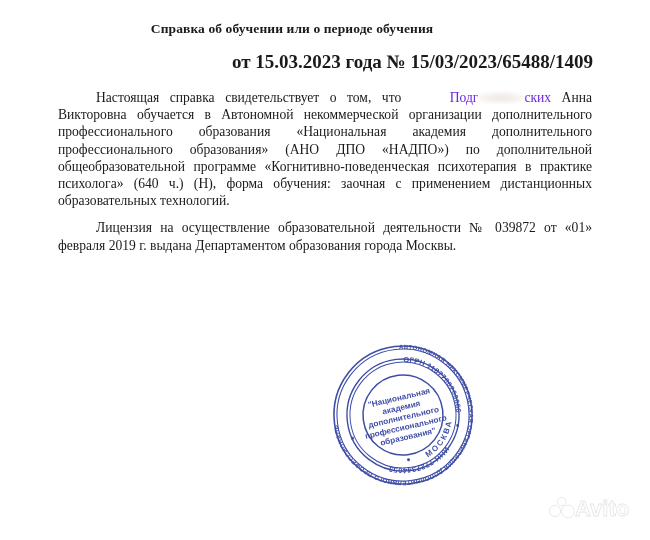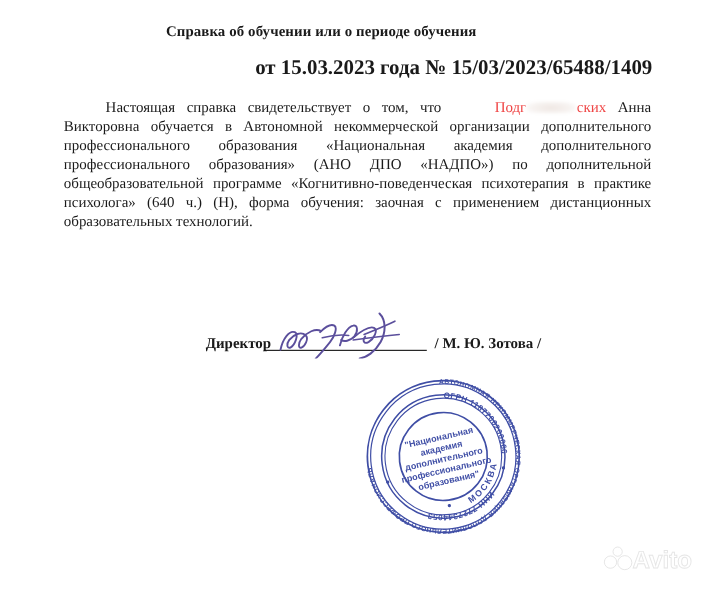--- a/index.html
+++ b/index.html
@@ -64,21 +64,21 @@
     font-size: 13.6px;
     line-height: 17.2px;
     text-indent: 38px;
     text-align: left;
   }
   
 
   .redacted {
     display: inline-block;
     position: relative;
-    color: #ef4444;
+    color: #6d28d9;
   }
   .redact-blur {
     display: inline-block;
     width: 46px;
     height: 11px;
     vertical-align: -1px;
     background: radial-gradient(ellipse at 50% 55%, #efe7e3 0%, #f7f3f1 55%, #ffffff 85%);
     border-radius: 6px;
     filter: blur(1.6px);
   }
@@ -148,43 +148,25 @@
 <div id="page">
 
   <div class="doc-title">Справка об обучении или о периоде обучения</div>
 
   <div class="doc-meta">от 15.03.2023 года  № 15/03/2023/65488/1409</div>
 
   <div class="body-block">
 
     <p class="para"><span>Настоящая справка свидетельствует о том, что </span><span class="redacted"><span>Подг</span><span class="redact-blur"></span><span>ских</span></span><span> Анна Викторовна</span> <span>обучается в Автономной некоммерческой организации дополнительного профессионального образования «Национальная академия дополнительного профессионального образования» (АНО ДПО «НАДПО») по дополнительной общеобразовательной программе «Когнитивно-поведенческая психотерапия в практике психолога» (640 ч.) (Н), форма обучения: заочная с применением дистанционных образовательных технологий.</span></p>
 
+    <p class="para spaced">Лицензия на осуществление образовательной деятельности № 039872 от «01» февраля 2019 г. выдана Департаментом образования города Москвы.</p>
 
 
   </div>
 
-  <div class="sig-row">
-    <span class="sig-label">Директор</span>
-    <span class="sig-rule"></span>
-
-    <svg class="sig-ink" viewBox="0 0 150 44">
-      <g fill="none" stroke="#5b4f9c" stroke-linecap="round" stroke-linejoin="round">
-        <path d="M8 36 C10 26, 16 18, 21 20 C25 22, 21 32, 17 34 C14 35, 13 31, 16 27 C20 22, 27 19, 31 23 C34 26, 30 33, 27 34 C24 35, 24 30, 27 26 C32 20, 40 16, 45 19" stroke-width="1.7"></path>
-        <path d="M44 20 C48 16, 53 12, 57 14 C60 16, 57 24, 53 29 C49 34, 44 40, 40 44" stroke-width="1.7"></path>
-        <path d="M46 25 C54 23, 63 22, 70 23" stroke-width="1.5"></path>
-        <path d="M62 32 C64 24, 69 15, 74 14 C78 13, 79 19, 75 24 C71 28, 66 29, 63 27" stroke-width="1.7"></path>
-        <path d="M74 25 C80 20, 88 14, 93 16 C97 18, 93 26, 88 29 C84 31, 82 28, 85 24" stroke-width="1.7"></path>
-        <path d="M84 22 C94 18, 104 14, 112 10" stroke-width="1.5"></path>
-        <path d="M98 3 C104 9, 104 20, 99 29 C94 38, 86 43, 80 44" stroke-width="1.8"></path>
-        <path d="M74 27 C88 25, 104 23, 116 22" stroke-width="1.4"></path>
-      </g>
-    </svg>
-
-    <span class="sig-name">/ М. Ю. Зотова /</span>
-  </div>
 
   <svg class="seal" viewBox="0 0 142 142">
     <defs>
       <path id="ringOuter" d="M71,71 m-66,0 a66,66 0 1,1 132,0 a66,66 0 1,1 -132,0"></path>
       <path id="ringOuterBottom" d="M71,71 m-62,0 a62,62 0 1,0 124,0 a62,62 0 1,0 -124,0"></path>
       <path id="ringMidTop" d="M71,71 m-53,0 a53,53 0 1,1 106,0 a53,53 0 1,1 -106,0"></path>
       <path id="ringMidBottom" d="M71,71 m-49,0 a49,49 0 1,0 98,0 a49,49 0 1,0 -98,0"></path>
     </defs>
 
     <g fill="none" stroke="#2f3f9e">

